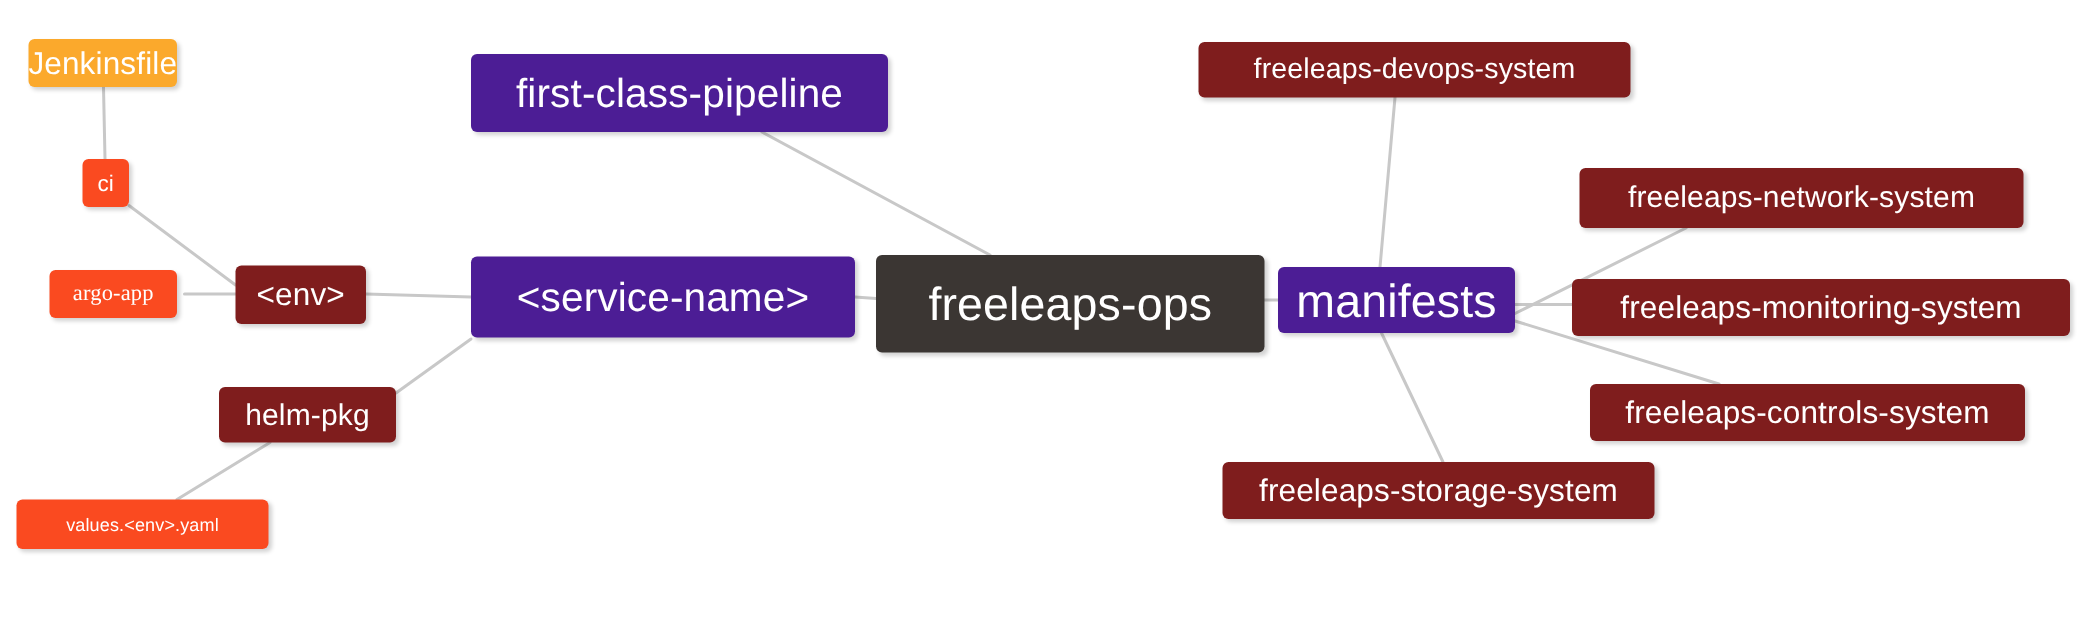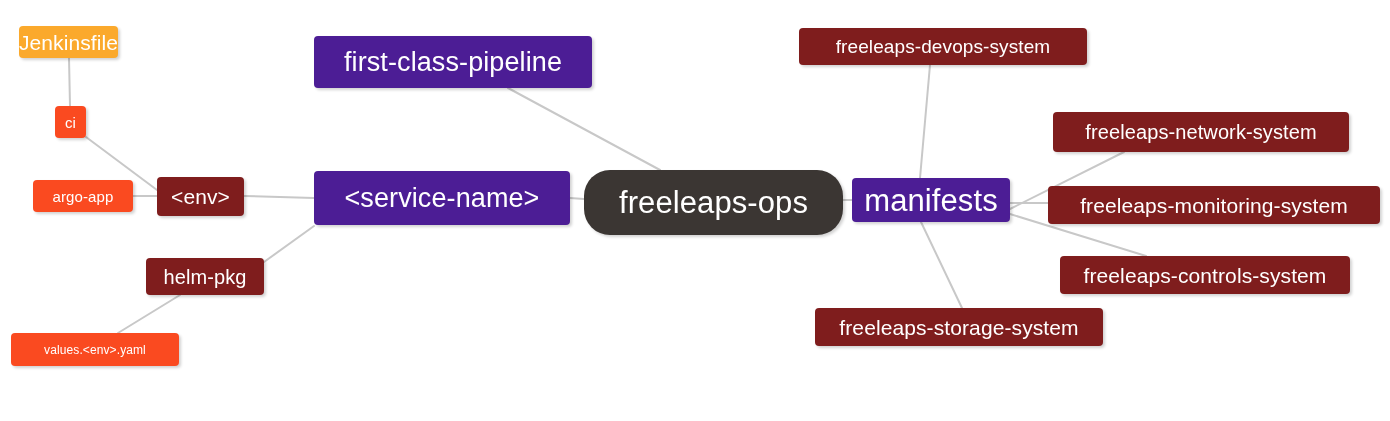--- a/index.html
+++ b/index.html
@@ -34,21 +34,21 @@
     align-items: center;
     justify-content: center;
     color: #ffffff;
     border-radius: 4px;
     white-space: nowrap;
     box-shadow: 2px 2px 3px rgba(0,0,0,0.18);
     line-height: 1;
     letter-spacing: 0.1px;
     user-select: none;
   }
-  .n-root   { background: #3b3633; border-radius: 26px; }
+  .n-root   { background: #3b3633; }
   .n-blue   { background: #4c1d95; }
   .n-green  { background: #7f1d1d; }
   .n-red    { background: #fa4a20; }
   .n-orange { background: #fba92c; }
 </style>
 </head>
 <body>
 
 <div id="canvas">
   <svg id="edge-layer" viewBox="0 0 1390 421" width="1390" height="421">
@@ -63,21 +63,21 @@
       <line x1="843" y1="200" x2="852" y2="200" stroke="#c8c8c8" stroke-width="2" stroke-linecap="round"></line>
       <line x1="920" y1="178" x2="930" y2="65" stroke="#c8c8c8" stroke-width="2" stroke-linecap="round"></line>
       <line x1="1010" y1="209" x2="1124" y2="152" stroke="#c8c8c8" stroke-width="2" stroke-linecap="round"></line>
       <line x1="1010" y1="203" x2="1048" y2="203" stroke="#c8c8c8" stroke-width="2" stroke-linecap="round"></line>
       <line x1="1010" y1="214" x2="1146" y2="256" stroke="#c8c8c8" stroke-width="2" stroke-linecap="round"></line>
       <line x1="921" y1="222" x2="962" y2="308" stroke="#c8c8c8" stroke-width="2" stroke-linecap="round"></line>
     </svg>
   <div id="node-layer">
       <div class="node n-orange" style="left: 19px; top: 26px; width: 99px; height: 32px; font-size: 21px;">Jenkinsfile</div>
       <div class="node n-red" style="left: 55px; top: 106px; width: 31px; height: 32px; font-size: 15px;">ci</div>
-      <div class="node n-red" style="left: 33px; top: 180px; width: 100px; height: 32px; font-size: 15px;">argo-app</div>
+      <div class="node n-red" style="left: 33px; top: 180px; width: 85px; height: 32px; font-size: 15px; font-family: Liberation Serif, serif;">argo-app</div>
       <div class="node n-green" style="left: 157px; top: 177px; width: 87px; height: 39px; font-size: 21px;">&lt;env&gt;</div>
       <div class="node n-green" style="left: 146px; top: 258px; width: 118px; height: 37px; font-size: 20px; text-align: right;">helm-pkg</div>
       <div class="node n-red" style="left: 11px; top: 333px; width: 168px; height: 33px; font-size: 12px;">values.&lt;env&gt;.yaml</div>
       <div class="node n-blue" style="left: 314px; top: 36px; width: 278px; height: 52px; font-size: 27px;">first-class-pipeline</div>
       <div class="node n-blue" style="left: 314px; top: 171px; width: 256px; height: 54px; font-size: 27px;">&lt;service-name&gt;</div>
       <div class="node n-root" style="left: 584px; top: 170px; width: 259px; height: 65px; font-size: 31px;">freeleaps-ops</div>
       <div class="node n-blue" style="left: 852px; top: 178px; width: 158px; height: 44px; font-size: 31px;">manifests</div>
       <div class="node n-green" style="left: 799px; top: 28px; width: 288px; height: 37px; font-size: 19px;">freeleaps-devops-system</div>
       <div class="node n-green" style="left: 1053px; top: 112px; width: 296px; height: 40px; font-size: 20px;">freeleaps-network-system</div>
       <div class="node n-green" style="left: 1048px; top: 186px; width: 332px; height: 38px; font-size: 21px;">freeleaps-monitoring-system</div>

